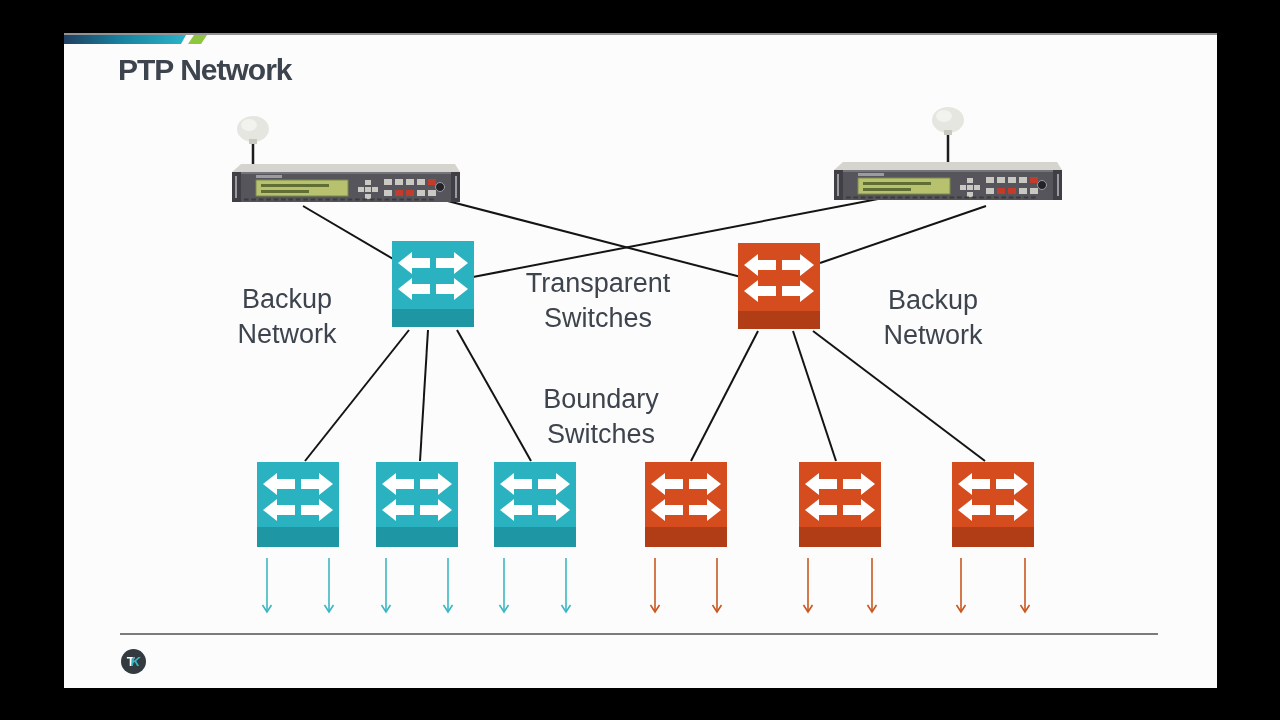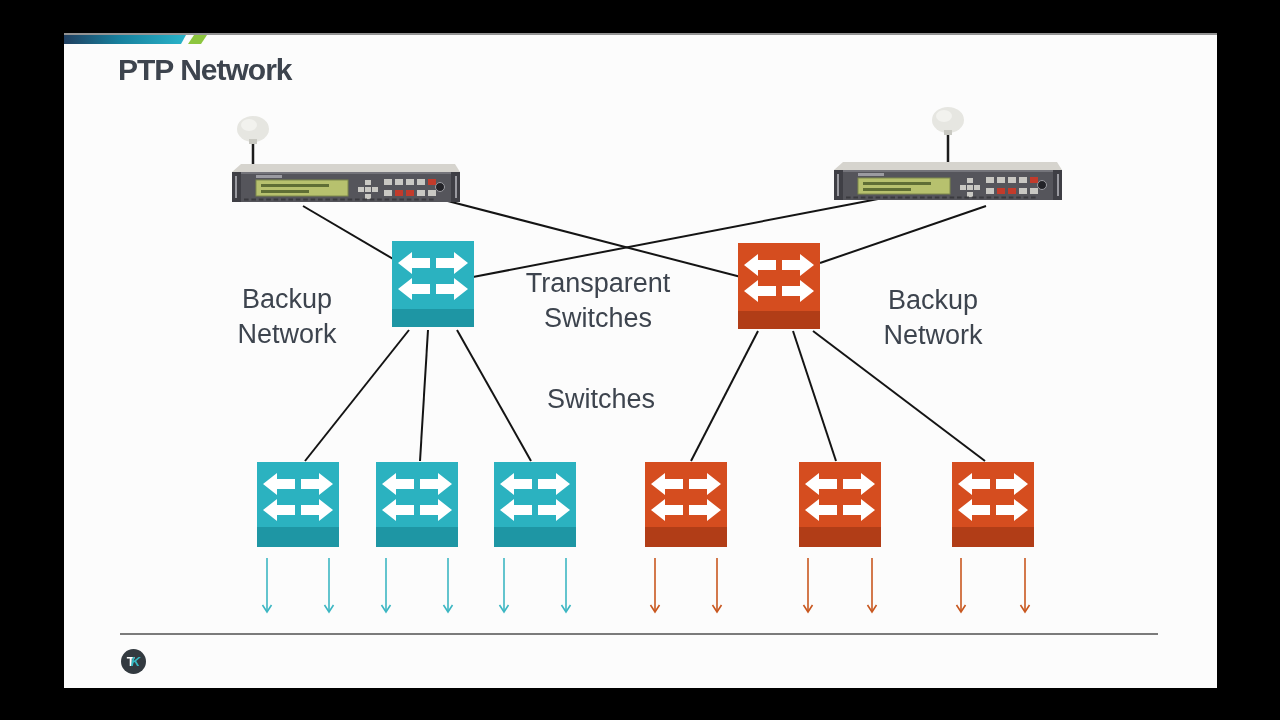--- a/index.html
+++ b/index.html
@@ -287,20 +287,21 @@
   </div>
   <div class="lbl lbl-transparent">
     <span style="display:block">Transparent</span>
     <span style="display:block">Switches</span>
   </div>
   <div class="lbl lbl-backup">
     <span style="display:block">Backup</span>
     <span style="display:block">Network</span>
   </div>
   <div class="lbl lbl-boundary">
+    <span style="display:block">Boundary</span>
     <span style="display:block">Switches</span>
   </div>
 
   <div class="footer-line"></div>
   <div class="logo">
     <span class="lt">T</span>
     <span class="lk">K</span>
   </div>
 </div>
 

